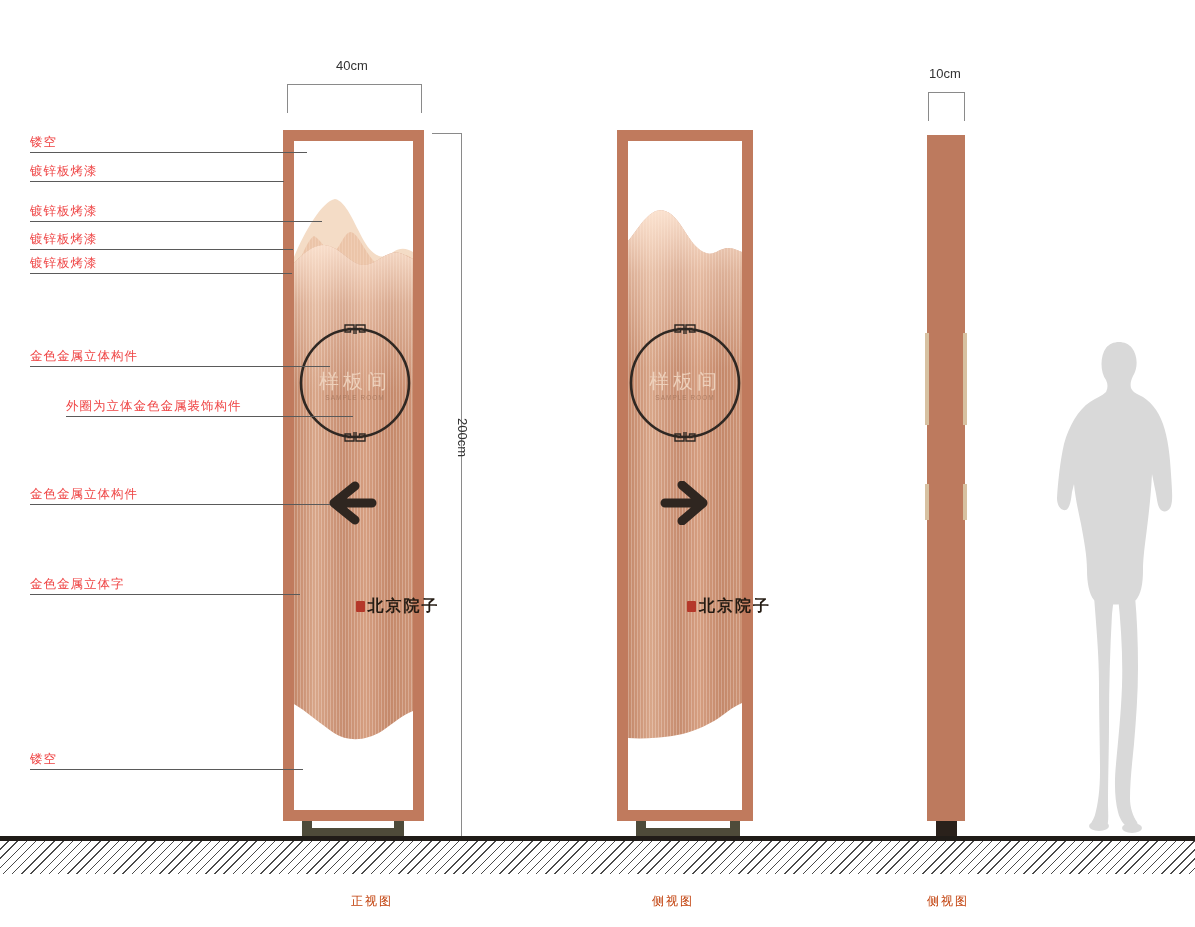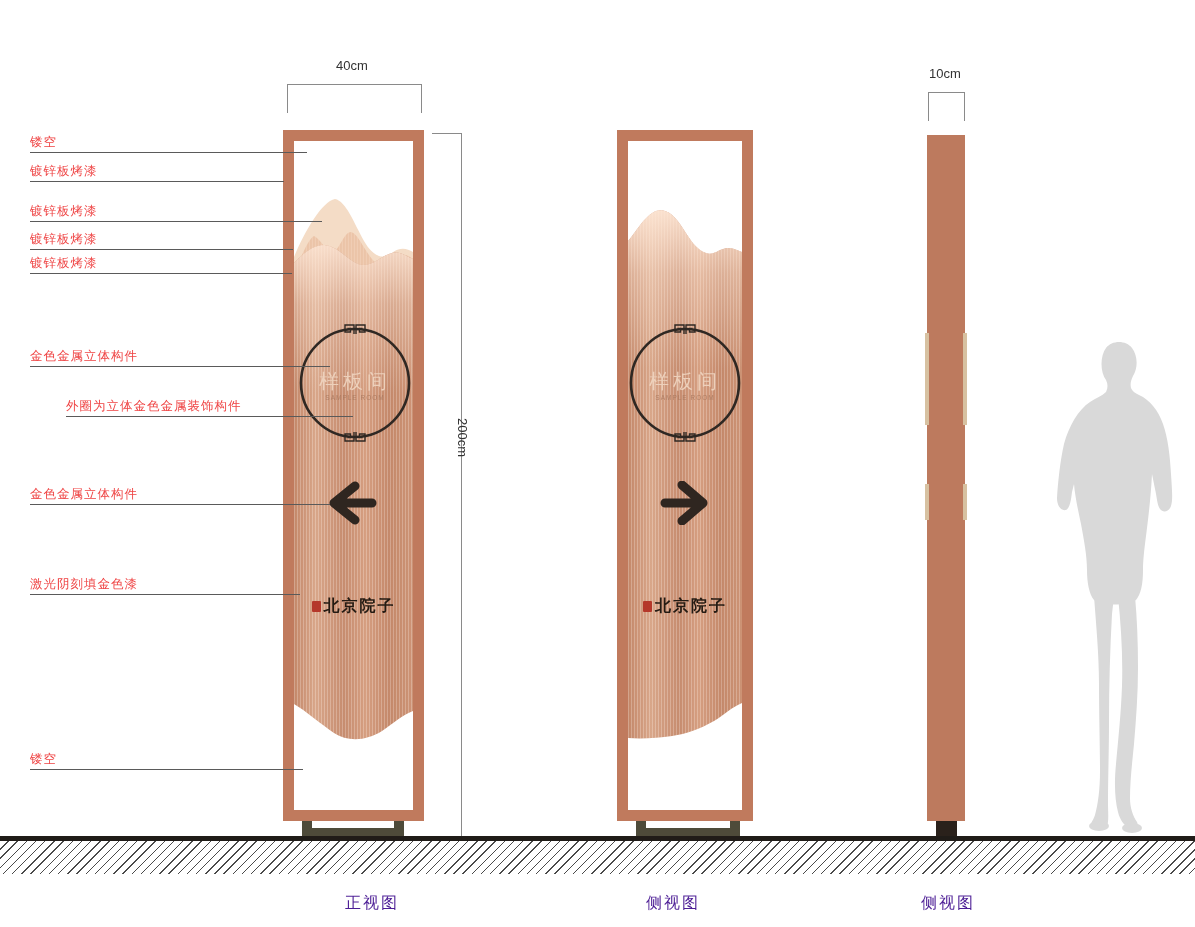--- a/index.html
+++ b/index.html
@@ -18,54 +18,54 @@
   
   .frame{position:absolute;box-sizing:border-box;border:11px solid #c07a5d;background:#fff;z-index:3;}
   .panel-svg{position:absolute;left:0;top:0;}
   .circle-wrap{position:absolute;z-index:4;}
   .room-name{position:absolute;z-index:5;text-align:center;font-size:20px;letter-spacing:4px;
              color:rgba(238,211,190,0.95);font-family:"DejaVu Sans","Liberation Sans",sans-serif;}
   .room-en{position:absolute;z-index:5;text-align:center;font-size:6.5px;letter-spacing:1px;
            color:rgba(165,117,92,0.8);}
   .brand{position:absolute;z-index:5;text-align:center;height:22px;line-height:22px;
          font-family:"DejaVu Serif","Liberation Serif",serif;font-weight:bold;
-         font-size:16px;color:#241b13;letter-spacing:2px;white-space:nowrap;}
+         font-size:16px;color:#241b13;letter-spacing:2px;white-space:nowrap;padding-left:44px;}
   .seal{display:inline-block;width:9px;height:11px;background:#b5382a;border-radius:1px;
         vertical-align:-1px;margin-right:3px;}
   .arrow-wrap{position:absolute;z-index:5;}
   .base{position:absolute;z-index:4;}
   .base .post{position:absolute;top:0;width:10px;height:11px;background:#4e4b3a;}
   .base .bar{position:absolute;left:0;right:0;top:7px;height:10px;background:#4e4b3a;}
   
   .side-bar{position:absolute;background:#bd7a5e;z-index:3;}
   .side-notch{position:absolute;width:4px;background:#d7c1a1;z-index:4;}
   .side-base{position:absolute;background:#2a211b;z-index:2;}
   
   .ground-line{position:absolute;left:0;width:1195px;height:5px;background:#201c18;z-index:7;}
   .ground-hatch{position:absolute;left:0;width:1195px;height:33px;z-index:1;
     background:repeating-linear-gradient(135deg,#ffffff 0px,#ffffff 5.5px,#4a4a4a 5.5px,#4a4a4a 6.5px);}
   
-  .view-label{position:absolute;font-size:16px;color:#4c1d95;text-align:center;width:80px;letter-spacing:2px;}
+  .view-label{position:absolute;font-size:12px;color:#c2410c;text-align:center;width:80px;letter-spacing:2px;}
   
   .silhouette{position:absolute;z-index:2;}
 </style>
 </head>
 <body>
 
 <div id="stage">
 
   <div class="callout" style="top:134px;width:277px;"><span>镂空</span></div>
   <div class="callout" style="top:163px;width:254px;"><span>镀锌板烤漆</span></div>
   <div class="callout" style="top:203px;width:292px;"><span>镀锌板烤漆</span></div>
   <div class="callout" style="top:231px;width:263px;"><span>镀锌板烤漆</span></div>
   <div class="callout" style="top:255px;width:262px;"><span>镀锌板烤漆</span></div>
   <div class="callout" style="top:348px;width:300px;"><span>金色金属立体构件</span></div>
   <div class="callout" style="top:398px;width:287px;margin-left:36px;"><span>外圈为立体金色金属装饰构件</span></div>
   <div class="callout" style="top:486px;width:300px;"><span>金色金属立体构件</span></div>
-  <div class="callout" style="top:576px;width:270px;"><span>激光阴刻填金色漆</span></div>
+  <div class="callout" style="top:576px;width:270px;"><span>金色金属立体字</span></div>
   <div class="callout" style="top:751px;width:273px;"><span>镂空</span></div>
 
   <div class="dim-text" style="left:312px;top:58px;width:80px;">40cm</div>
   <div class="dim-bracket" style="left:287px;top:84px;width:133px;"></div>
 
   <div class="dim-htick" style="left:432px;top:133px;width:29px;"></div>
   <div class="dim-vline" style="left:461px;top:133px;height:703px;"></div>
   <div class="dim-text-v" style="left:455px;top:418px;">200cm</div>
 
   <div class="dim-text" style="left:905px;top:66px;width:80px;">10cm</div>

